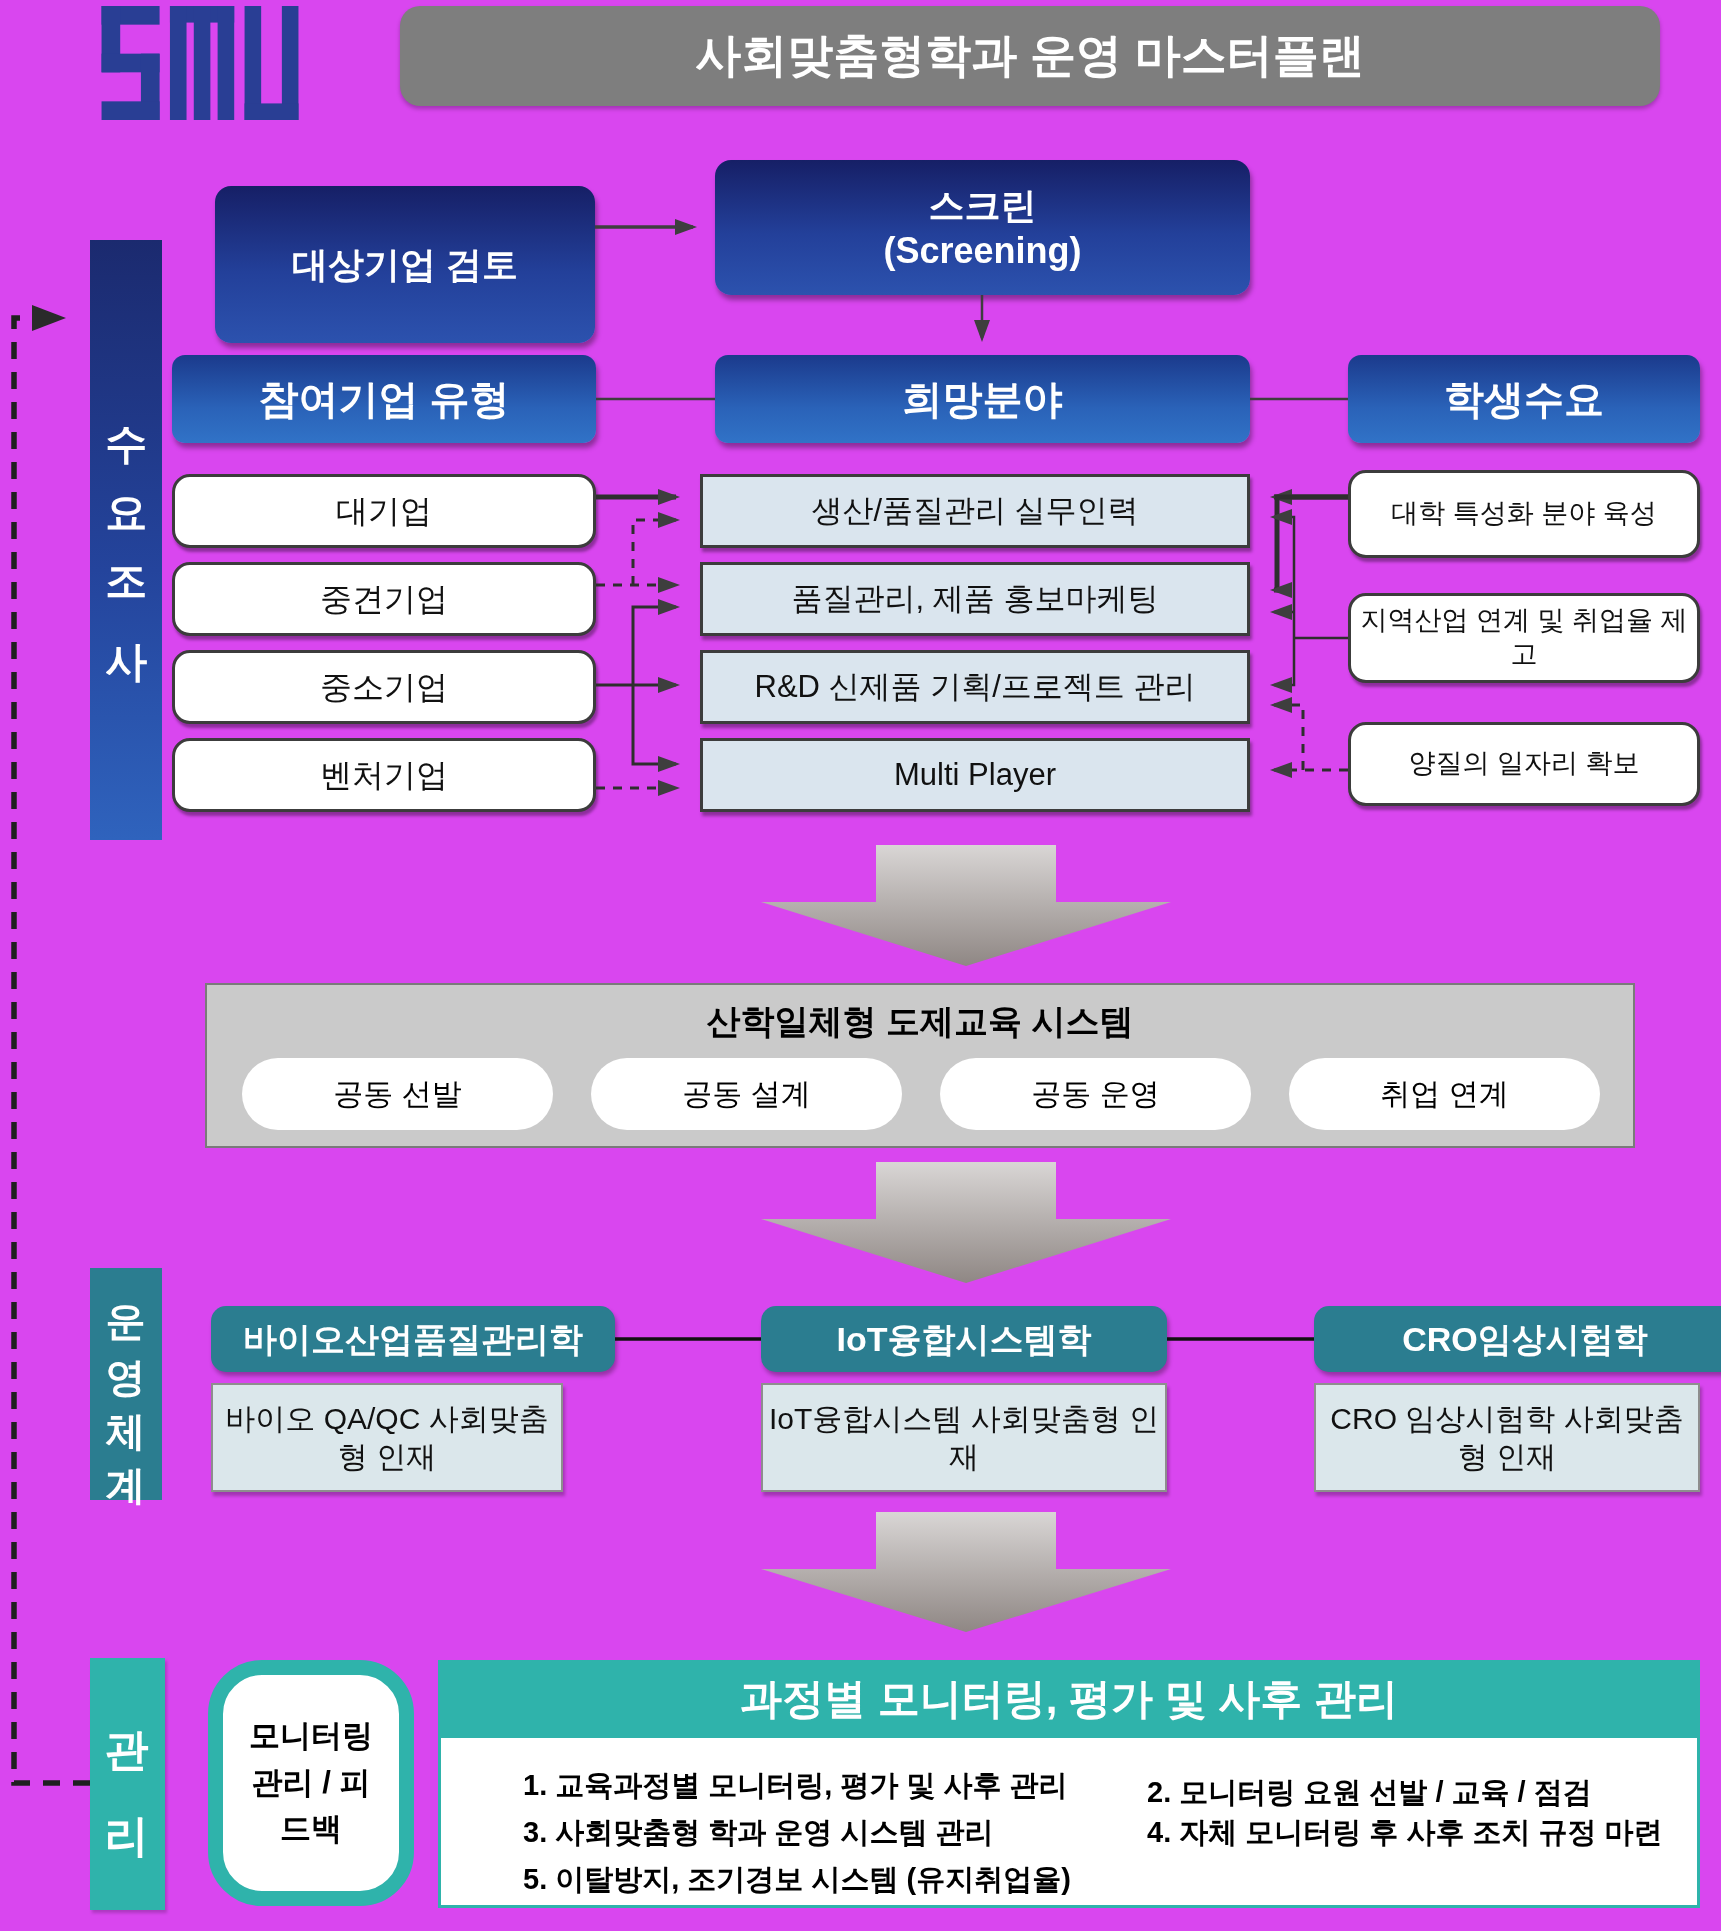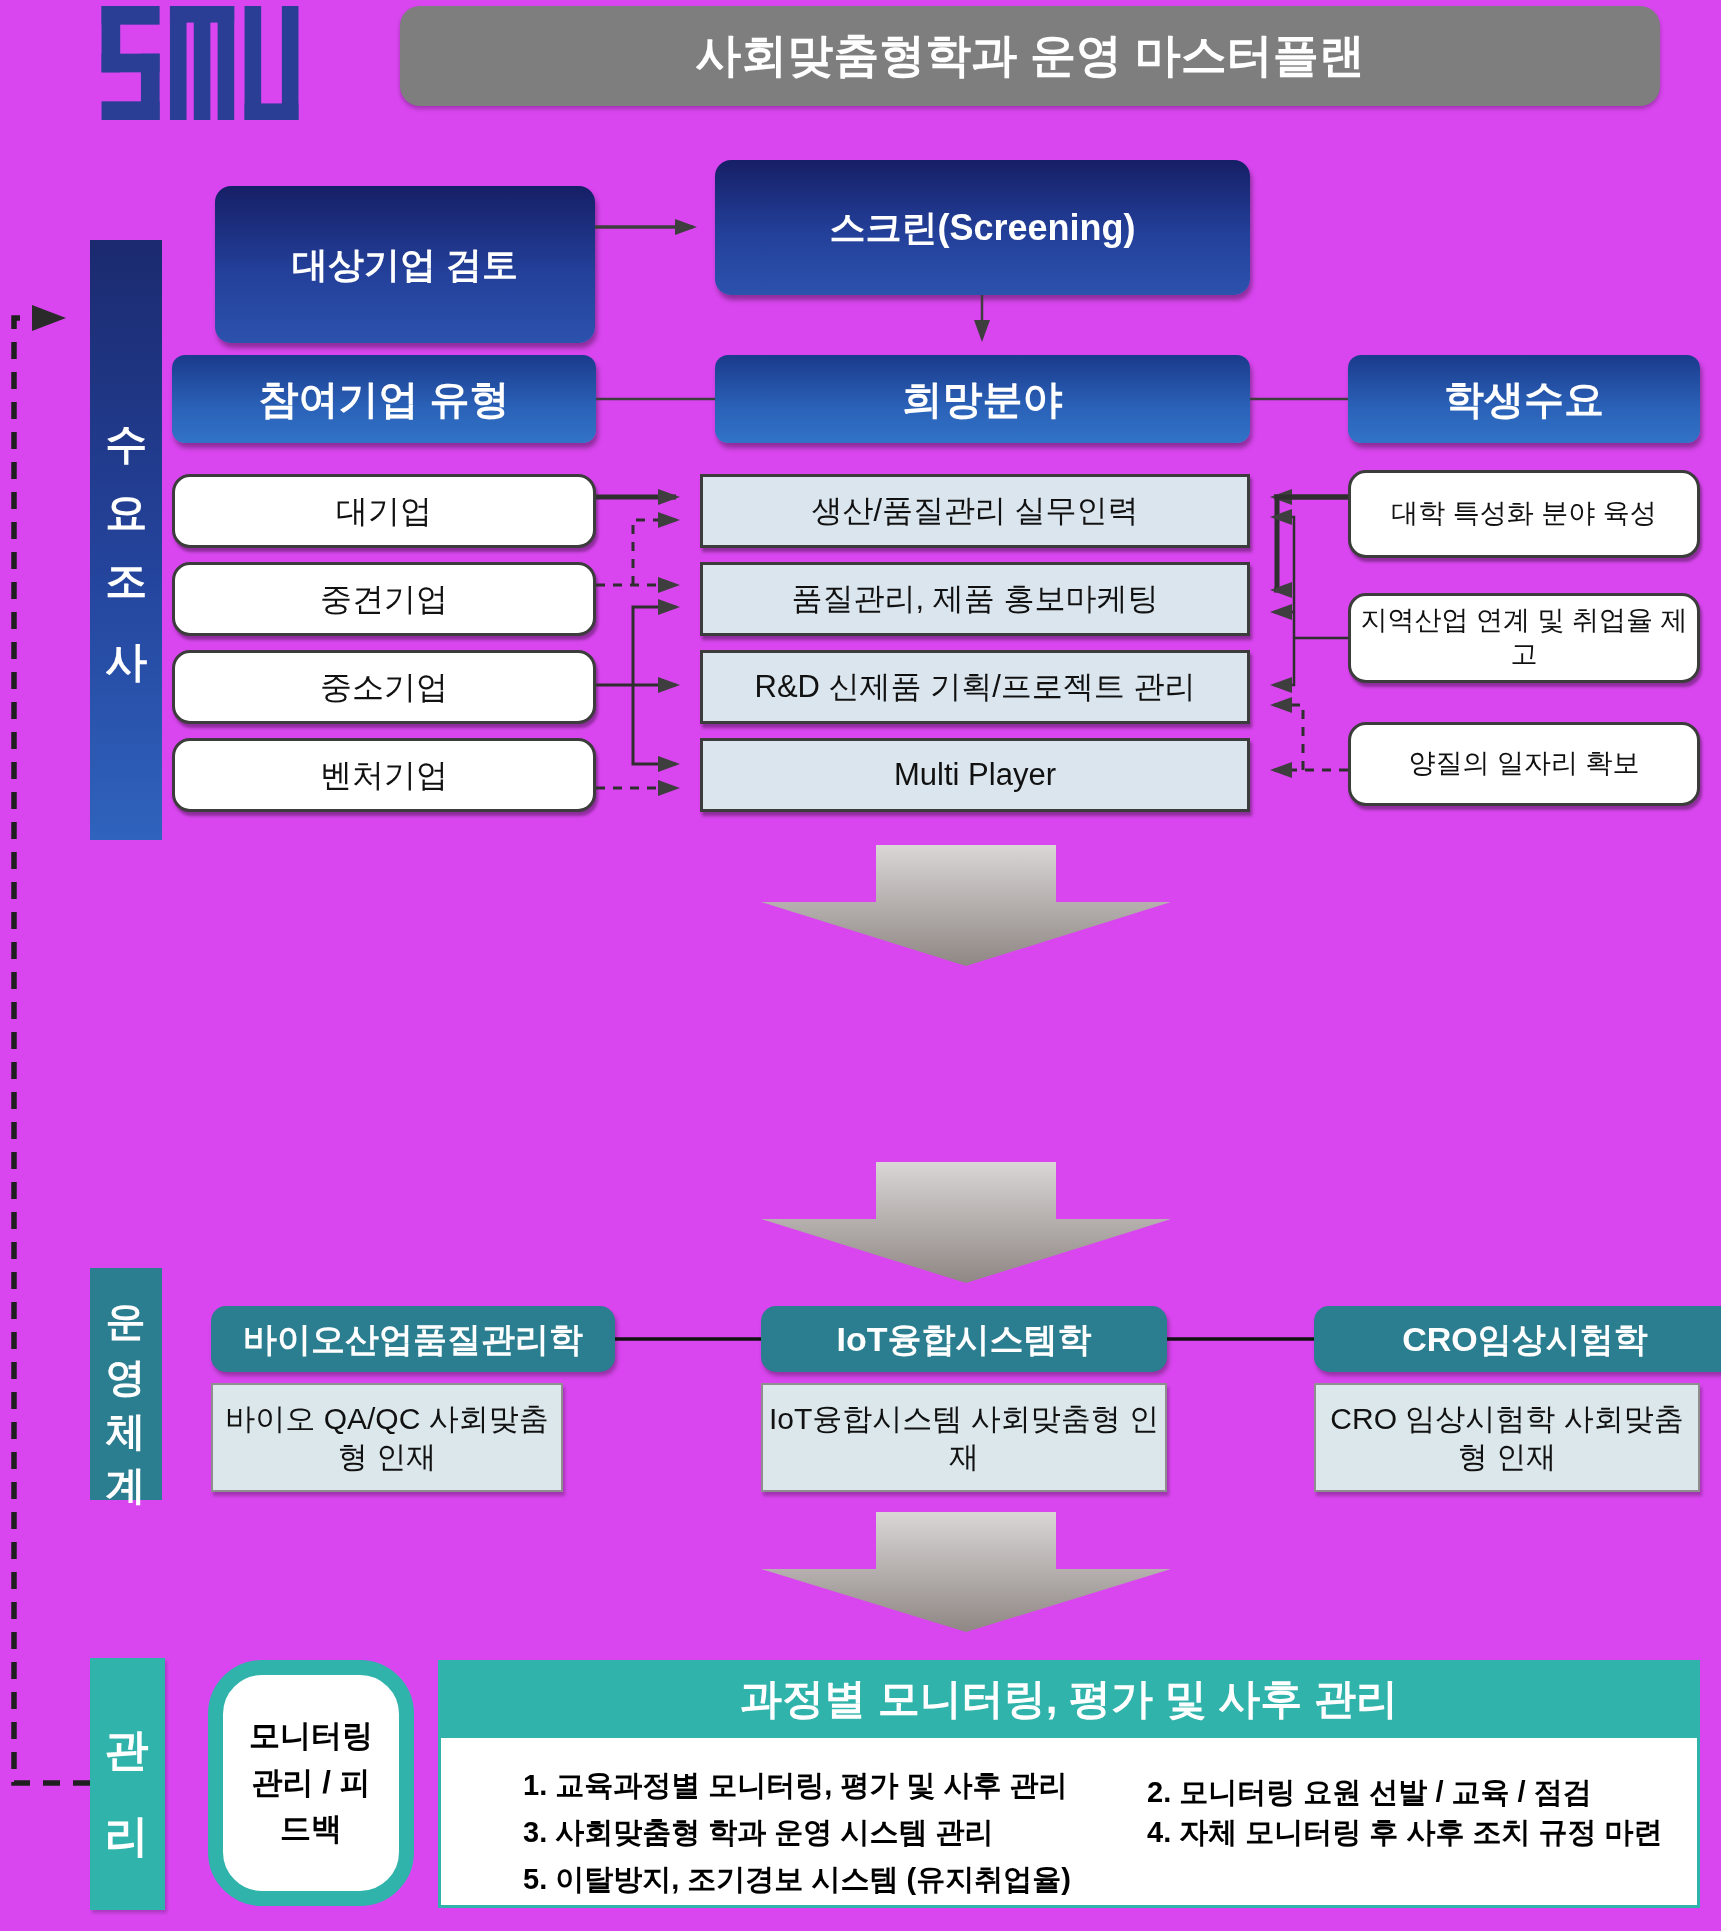--- a/index.html
+++ b/index.html
@@ -56,21 +56,21 @@
   </div>
 
   <div class="abs box sidebar demandbar" style="left:90px;top:240px;width:72px;height:600px;">
     <span class="vlabel" style="font-size:42px;letter-spacing:30px;">수요조사</span>
   </div>
 
   <div class="abs box navy" style="left:215px;top:142px;width:380px;height:157px;margin-top:44px;">
     <span>대상기업 검토</span>
   </div>
 
-  <div class="abs box navy" style="left:715px;top:160px;width:535px;height:135px;flex-direction:row;">
+  <div class="abs box navy" style="left:715px;top:160px;width:535px;height:135px;flex-direction:column;">
     <span>스크린</span>
     <span>(Screening)</span>
   </div>
 
   <div class="abs box bluehead" style="left:172px;top:355px;width:424px;height:88px;">
     <span>참여기업 유형</span>
   </div>
   <div class="abs box bluehead" style="left:715px;top:355px;width:535px;height:88px;">
     <span>희망분야</span>
   </div>
@@ -107,20 +107,37 @@
   <div class="abs box rbox" style="left:1348px;top:470px;width:352px;height:88px;">
     <span>대학 특성화 분야 육성</span>
   </div>
   <div class="abs box rbox" style="left:1348px;top:593px;width:352px;height:90px;">
     <span>지역산업 연계 및 취업율 제고</span>
   </div>
   <div class="abs box rbox" style="left:1348px;top:722px;width:352px;height:84px;">
     <span>양질의 일자리 확보</span>
   </div>
 
+  <div class="abs graypanel" style="left:205px;top:983px;width:1430px;height:165px;">
+    <div class="box gp-title" style="position:absolute;left:0;top:12px;width:100%;height:48px;">
+      <span>산학일체형 도제교육 시스템</span>
+    </div>
+    <div class="box pill abs" style="left:35px;top:73px;width:311px;height:72px;">
+      <span>공동 선발</span>
+    </div>
+    <div class="box pill abs" style="left:384px;top:73px;width:311px;height:72px;">
+      <span>공동 설계</span>
+    </div>
+    <div class="box pill abs" style="left:733px;top:73px;width:311px;height:72px;">
+      <span>공동 운영</span>
+    </div>
+    <div class="box pill abs" style="left:1082px;top:73px;width:311px;height:72px;">
+      <span>취업 연계</span>
+    </div>
+  </div>
 
   <div class="abs box sidebar tealbar" style="left:90px;top:1268px;width:72px;height:232px;">
     <span class="vlabel" style="font-size:40px;letter-spacing:14px;">운영체계</span>
   </div>
 
   <div class="abs box tealhead" style="left:211px;top:1306px;width:404px;height:66px;">
     <span>바이오산업품질관리학</span>
   </div>
   <div class="abs box tealhead" style="left:761px;top:1306px;width:406px;height:66px;">
     <span>IoT융합시스템학</span>

